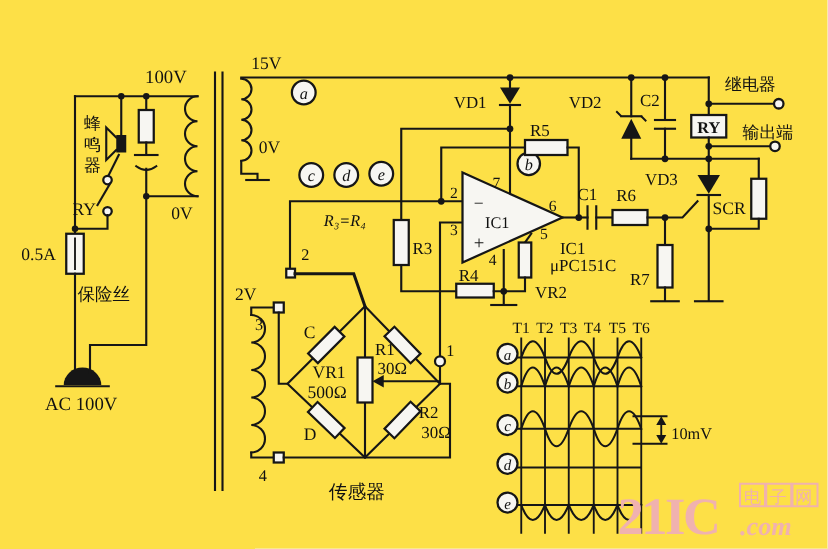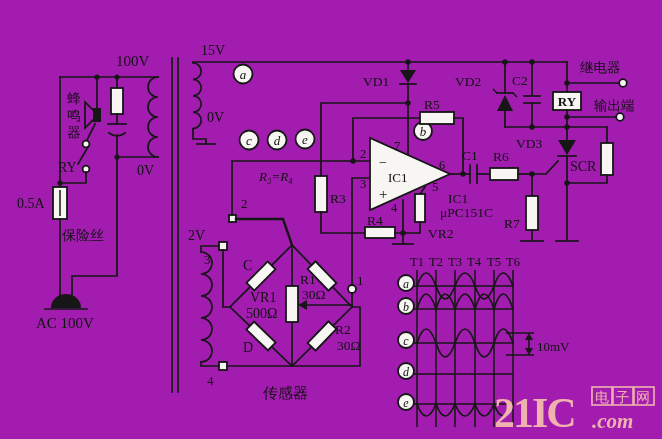--- a/index.html
+++ b/index.html
@@ -1,16 +1,16 @@
 <!DOCTYPE html>
 <html><head>
 <meta charset="utf-8">
 <style>
   html,body{margin:0;padding:0;background:#f6f5f1;}
-  .stage{position:relative;width:662px;height:439px;background:#a21caf;overflow:hidden;text-align:right;}
+  .stage{position:relative;width:662px;height:439px;background:#fde047;overflow:hidden;text-align:right;}
   svg{display:block;}
   .w{stroke:#161616;stroke-width:1.7;fill:none;stroke-linecap:square;}
   .w2{stroke:#161616;stroke-width:2.4;fill:none;stroke-linecap:square;}
   .thin{stroke:#161616;stroke-width:1.5;fill:none;}
   .comp{fill:#f7f6f2;stroke:#161616;stroke-width:1.8;}
   .solid{fill:#161616;stroke:none;}
   .dot{fill:#161616;stroke:none;}
   .lbl{font-family:"Liberation Serif","DejaVu Serif",serif;fill:#111;}
   .it{font-style:italic;}
   .bold{font-weight:bold;}

